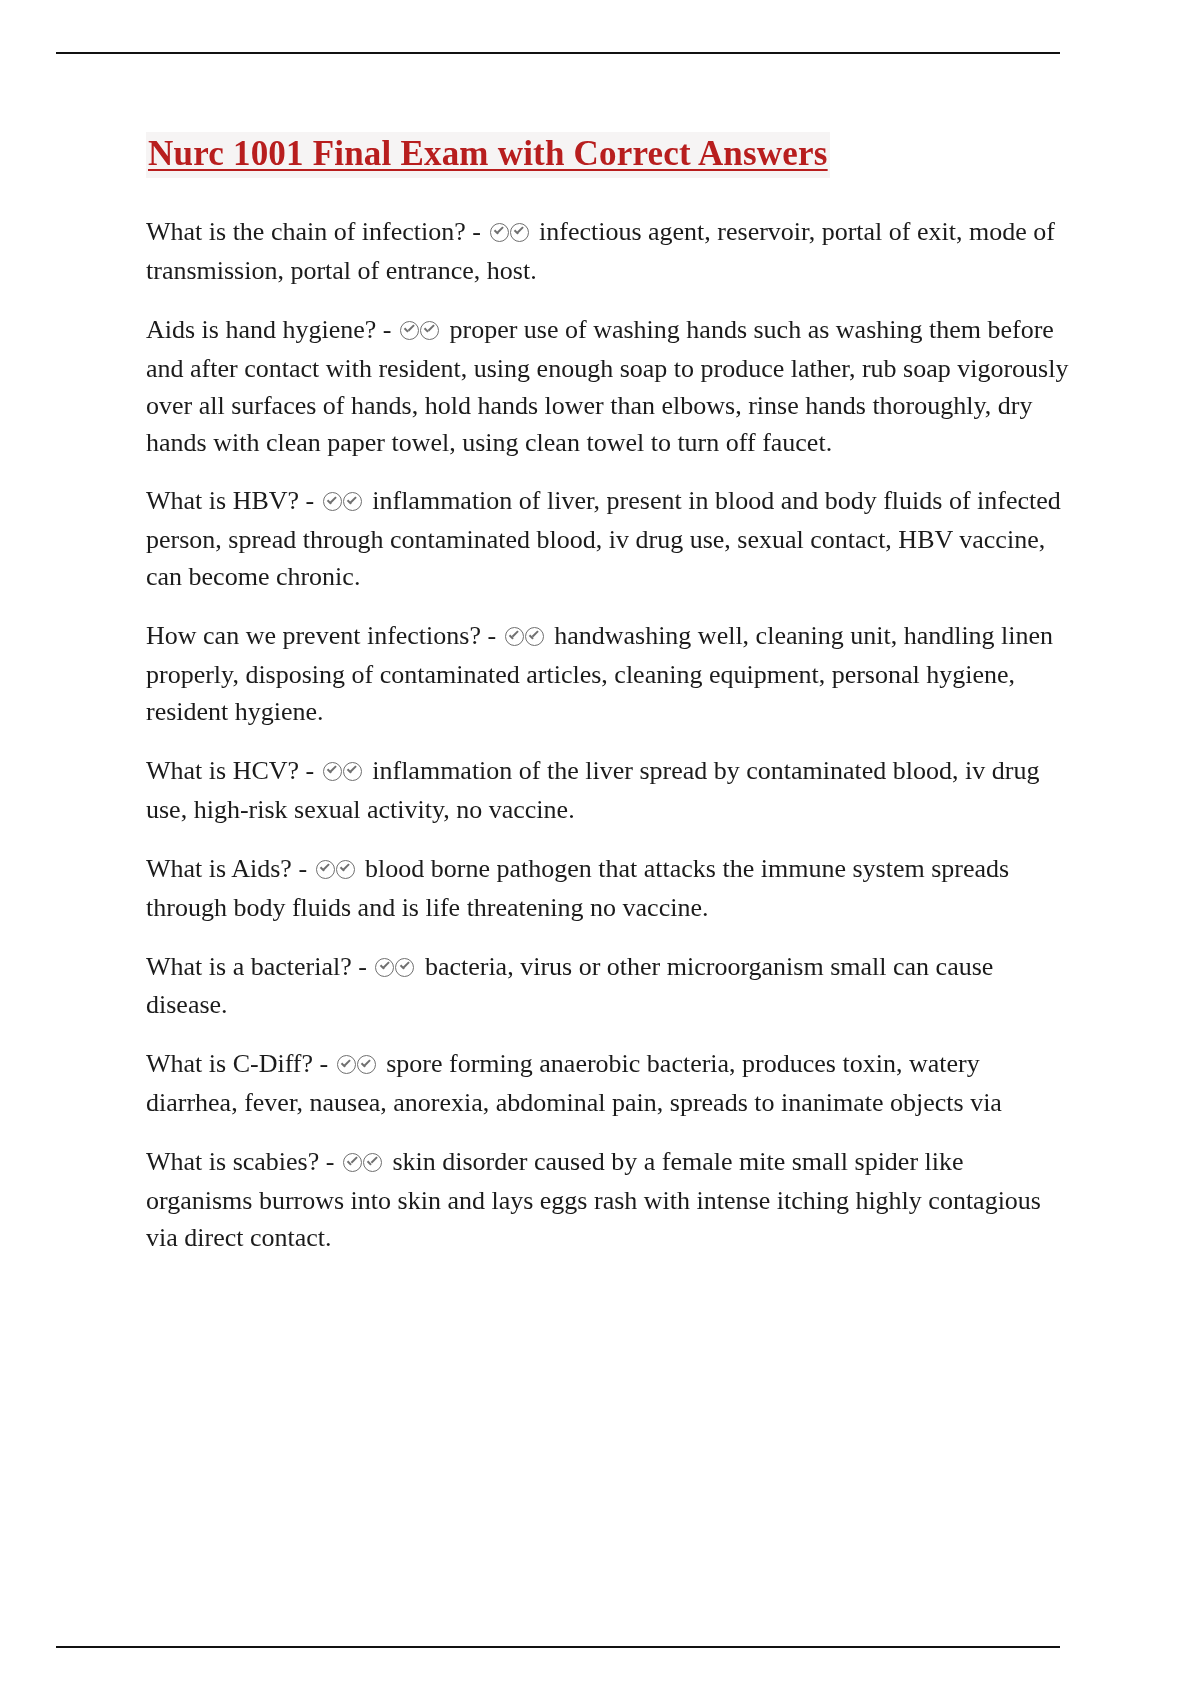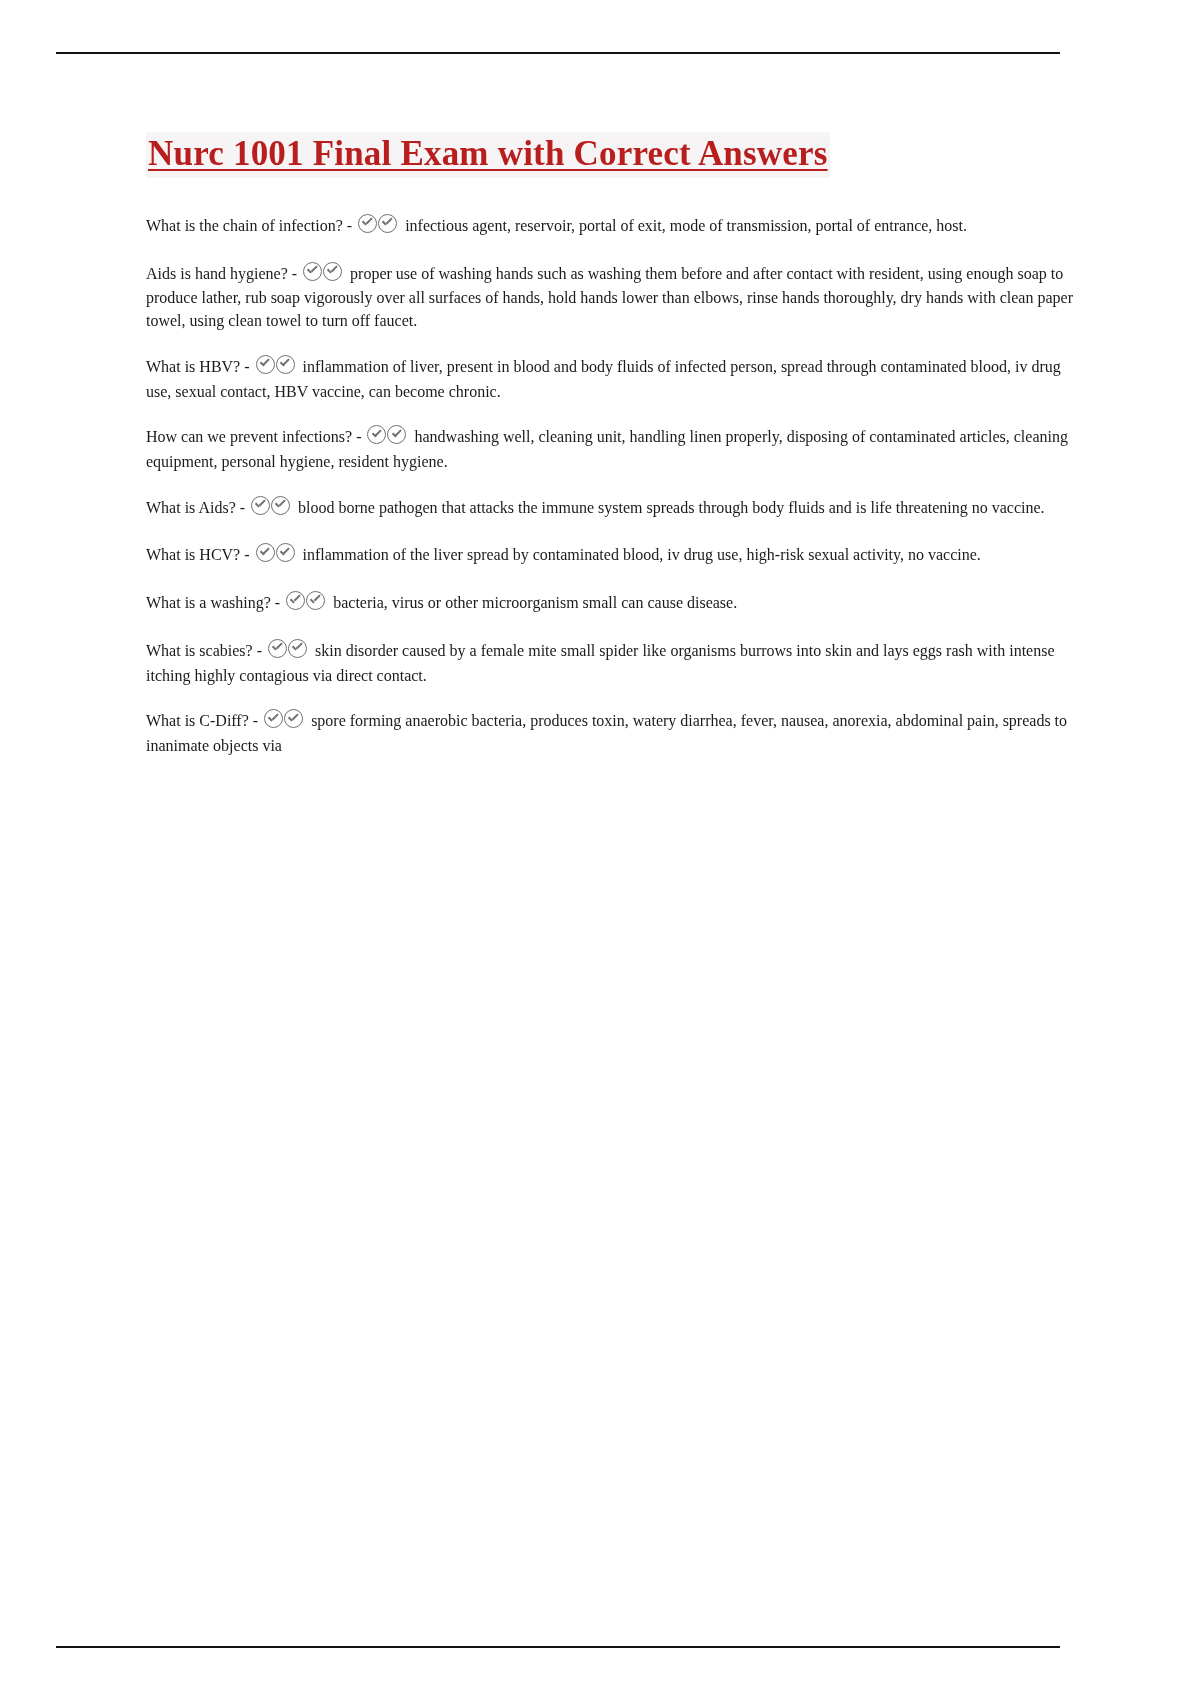--- a/index.html
+++ b/index.html
@@ -46,21 +46,21 @@
     text-decoration-thickness: 2px;
     text-underline-offset: 4px;
     margin: 0 0 36px 0;
     padding: 2px 2px 4px 2px;
     background: #f6f4f4;
     display: inline-block;
     letter-spacing: 0.2px;
   }
 
   .qa-block {
-    font-size: 16px;
+    font-size: 26px;
     line-height: 1.42;
     margin: 0 0 22px 0;
     color: #1b1b1b;
     text-align: left;
     font-family: Liberation Serif, serif;
   }
   .q-text { }
   .dash { }
   .checkmarks {
     display: inline-block;
@@ -133,49 +133,49 @@
     </p>
 
     <p class="qa-block">
       <span class="q-text">How can we prevent infections?</span>
       <span class="dash">-</span>
       <span class="checkmarks"><span class="cmark"></span><span class="cmark"></span></span>
       <span class="a-text">handwashing well, cleaning unit, handling linen properly, disposing of contaminated articles, cleaning equipment, personal hygiene, resident hygiene.</span>
     </p>
 
     <p class="qa-block">
+      <span class="q-text">What is HCV?</span>
+      <span class="dash">-</span>
+      <span class="checkmarks"><span class="cmark"></span><span class="cmark"></span></span>
+      <span class="a-text">inflammation of the liver spread by contaminated blood, iv drug use, high-risk sexual activity, no vaccine.</span>
+    </p>
+
+    <p class="qa-block">
       <span class="q-text">What is Aids?</span>
       <span class="dash">-</span>
       <span class="checkmarks"><span class="cmark"></span><span class="cmark"></span></span>
       <span class="a-text">blood borne pathogen that attacks the immune system spreads through body fluids and is life threatening no vaccine.</span>
     </p>
 
-    <p class="qa-block">
-      <span class="q-text">What is HCV?</span>
-      <span class="dash">-</span>
-      <span class="checkmarks"><span class="cmark"></span><span class="cmark"></span></span>
-      <span class="a-text">inflammation of the liver spread by contaminated blood, iv drug use, high-risk sexual activity, no vaccine.</span>
-    </p>
-
 
     <p class="qa-block">
-      <span class="q-text">What is a washing?</span>
+      <span class="q-text">What is a bacterial?</span>
       <span class="dash">-</span>
       <span class="checkmarks"><span class="cmark"></span><span class="cmark"></span></span>
       <span class="a-text">bacteria, virus or other microorganism small can cause disease.</span>
+    </p>
+
+    <p class="qa-block">
+      <span class="q-text">What is C-Diff?</span>
+      <span class="dash">-</span>
+      <span class="checkmarks"><span class="cmark"></span><span class="cmark"></span></span>
+      <span class="a-text">spore forming anaerobic bacteria, produces toxin, watery diarrhea, fever, nausea, anorexia, abdominal pain, spreads to inanimate objects via</span>
     </p>
 
     <p class="qa-block">
       <span class="q-text">What is scabies?</span>
       <span class="dash">-</span>
       <span class="checkmarks"><span class="cmark"></span><span class="cmark"></span></span>
       <span class="a-text">skin disorder caused by a female mite small spider like organisms burrows into skin and lays eggs rash with intense itching highly contagious via direct contact.</span>
     </p>
 
-    <p class="qa-block">
-      <span class="q-text">What is C-Diff?</span>
-      <span class="dash">-</span>
-      <span class="checkmarks"><span class="cmark"></span><span class="cmark"></span></span>
-      <span class="a-text">spore forming anaerobic bacteria, produces toxin, watery diarrhea, fever, nausea, anorexia, abdominal pain, spreads to inanimate objects via</span>
-    </p>
-
   </div>
 </div>
 
 </body></html>

